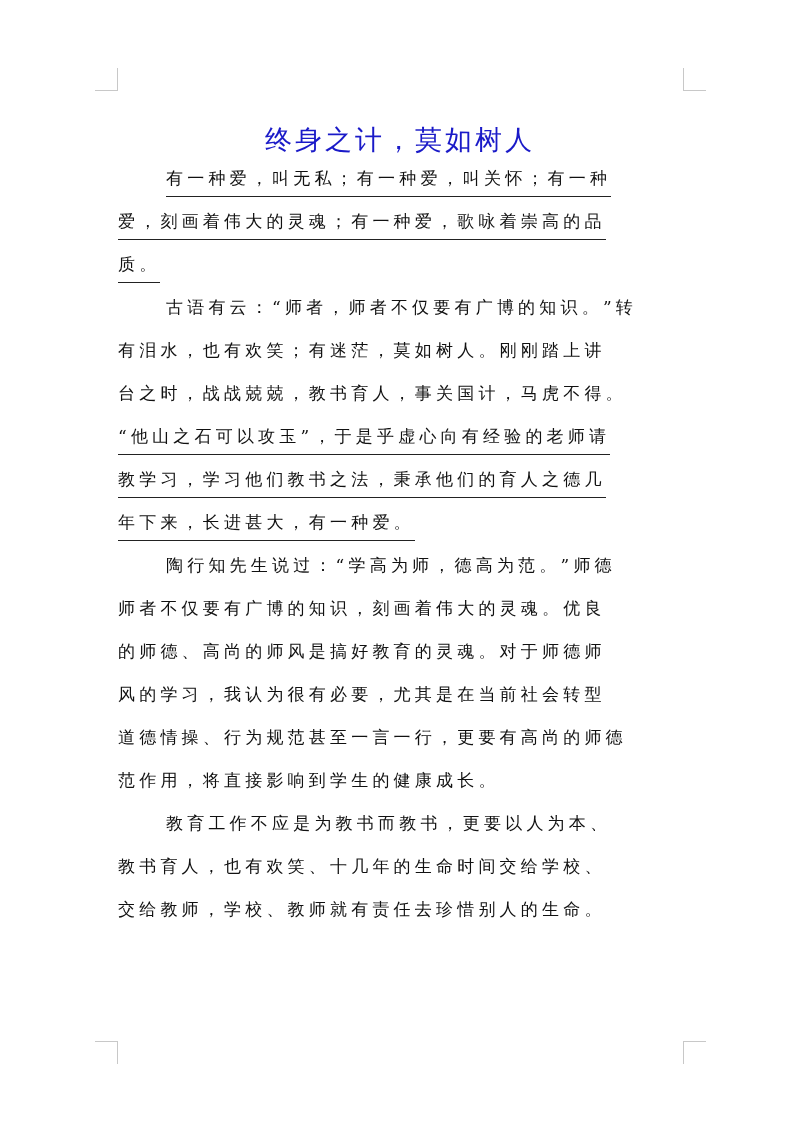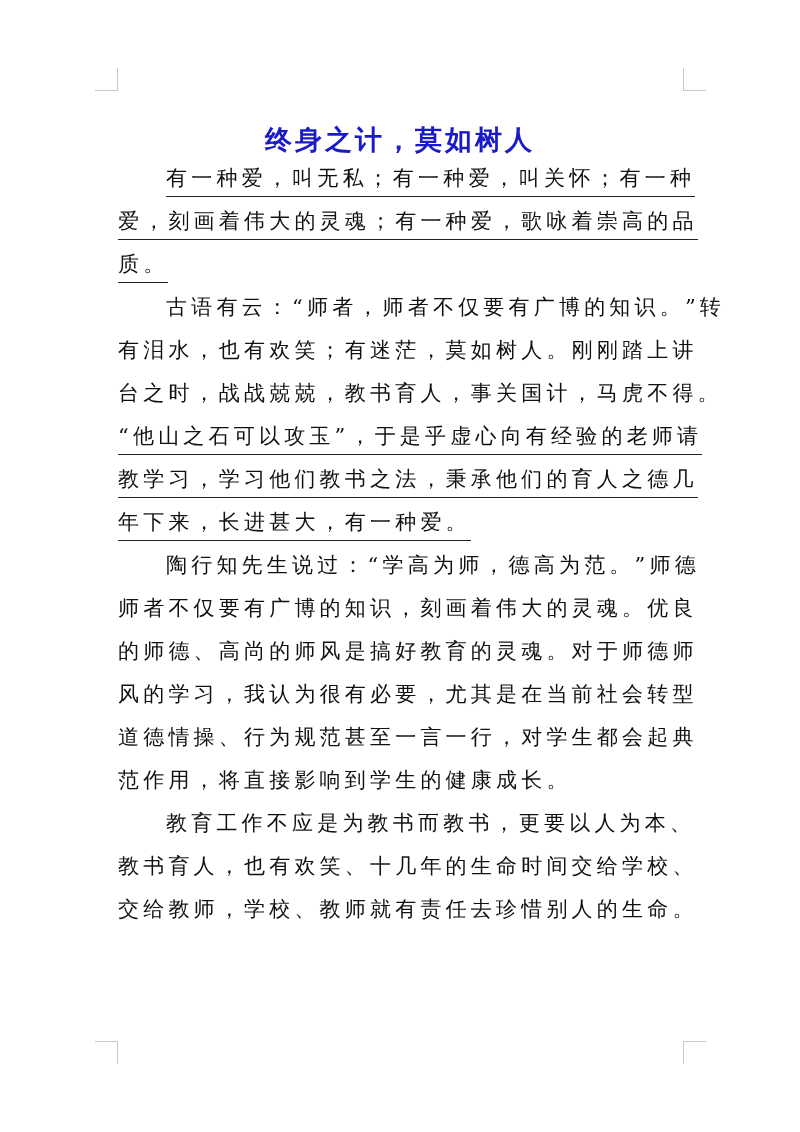--- a/index.html
+++ b/index.html
@@ -10,25 +10,25 @@
     }
     .corner { position: absolute; width: 22px; height: 22px; border-color: #c8c8c8; border-style: solid; border-width: 0; }
     .corner.tl { left: 95px; top: 68px; border-right-width: 1px; border-bottom-width: 1px; }
     .corner.tr { left: 683px; top: 68px; border-left-width: 1px; border-bottom-width: 1px; }
     .corner.bl { left: 95px; top: 1041px; border-right-width: 1px; border-top-width: 1px; }
     .corner.br { left: 683px; top: 1041px; border-left-width: 1px; border-top-width: 1px; }
 
     .title {
       position: absolute; left: 0; width: 800px; top: 102px;
       text-align: center; font-size: 27px; letter-spacing: 3px;
-      color: #1a1ac8; font-weight: bold; line-height: 40px;
+      color: #1a1ac8; font-weight: normal; line-height: 40px;
     }
     .body { position: absolute; left: 118px; top: 158px; width: 564px; }
     .line {
-      height: 43px; line-height: 40px; font-size: 21px; letter-spacing: 4.2px;
+      height: 43px; line-height: 40px; font-size: 17px; letter-spacing: 4.2px;
       white-space: nowrap; position: relative;
     }
     .line .txt { display: inline-block; }
     .line.indent { padding-left: 48px; }
     .line.ul .txt { border-bottom: 1.5px solid #222; line-height: 36px; }
   </style>
 </head>
 <body>
 
 <div class="corner tl"></div>
@@ -48,19 +48,19 @@
   <div class="line"><span class="txt">有泪水，也有欢笑；有迷茫，莫如树人。刚刚踏上讲</span></div>
   <div class="line"><span class="txt">台之时，战战兢兢，教书育人，事关国计，马虎不得。</span></div>
   <div class="line ul"><span class="txt">“他山之石可以攻玉”，于是乎虚心向有经验的老师请</span></div>
   <div class="line ul"><span class="txt">教学习，学习他们教书之法，秉承他们的育人之德几</span></div>
   <div class="line ul"><span class="txt">年下来，长进甚大，有一种爱。</span></div>
 
   <div class="line indent"><span class="txt">陶行知先生说过：“学高为师，德高为范。”师德</span></div>
   <div class="line"><span class="txt">师者不仅要有广博的知识，刻画着伟大的灵魂。优良</span></div>
   <div class="line"><span class="txt">的师德、高尚的师风是搞好教育的灵魂。对于师德师</span></div>
   <div class="line"><span class="txt">风的学习，我认为很有必要，尤其是在当前社会转型</span></div>
-  <div class="line"><span class="txt">道德情操、行为规范甚至一言一行，对学生都会起典</span></div>
+  <div class="line"><span class="txt">道德情操、行为规范甚至一言一行，更要有高尚的师德</span></div>
   <div class="line"><span class="txt">范作用，将直接影响到学生的健康成长。</span></div>
 
   <div class="line indent"><span class="txt">教育工作不应是为教书而教书，更要以人为本、</span></div>
   <div class="line"><span class="txt">教书育人，也有欢笑、十几年的生命时间交给学校、</span></div>
   <div class="line"><span class="txt">交给教师，学校、教师就有责任去珍惜别人的生命。</span></div>
 </div>
 
 </body></html>

